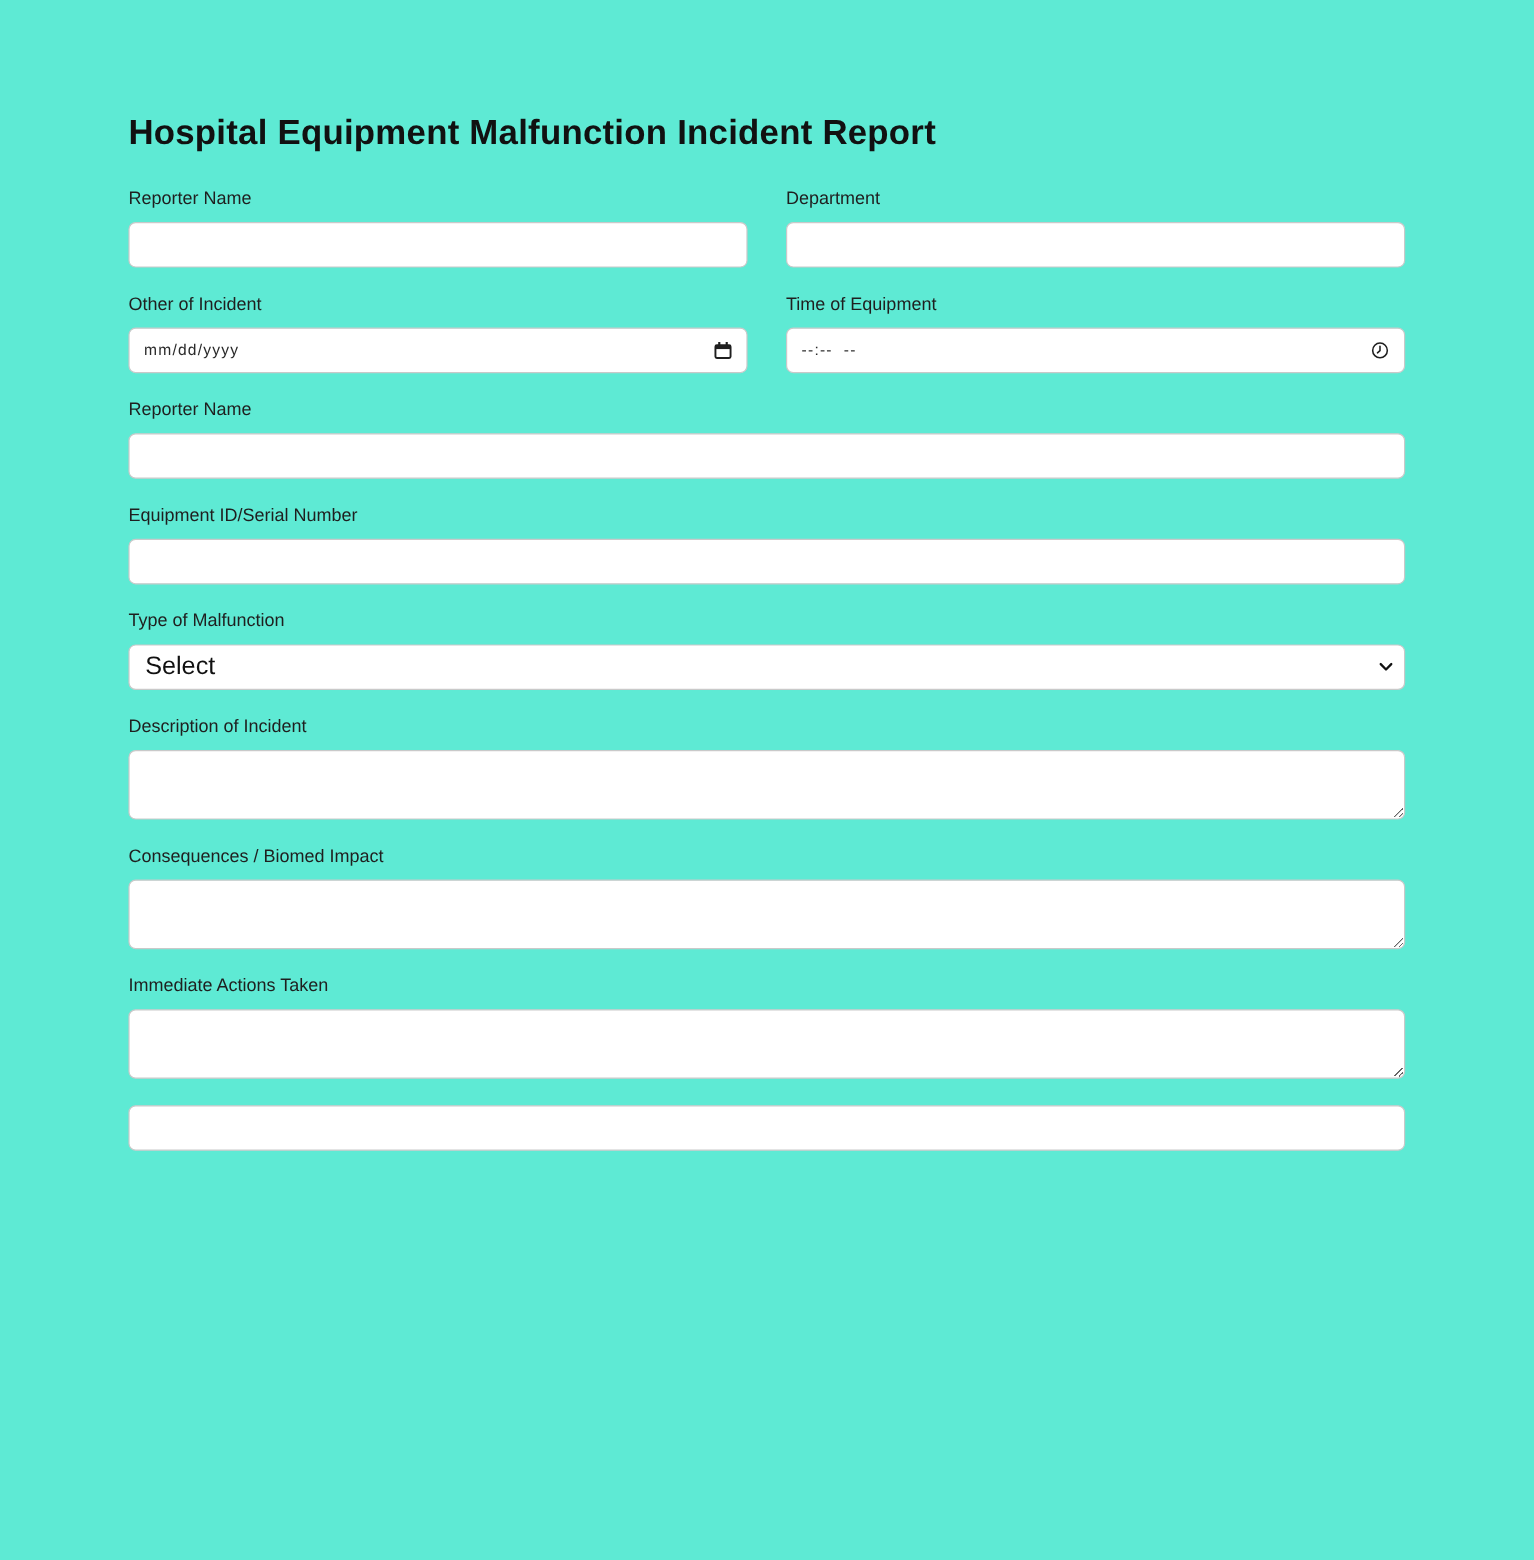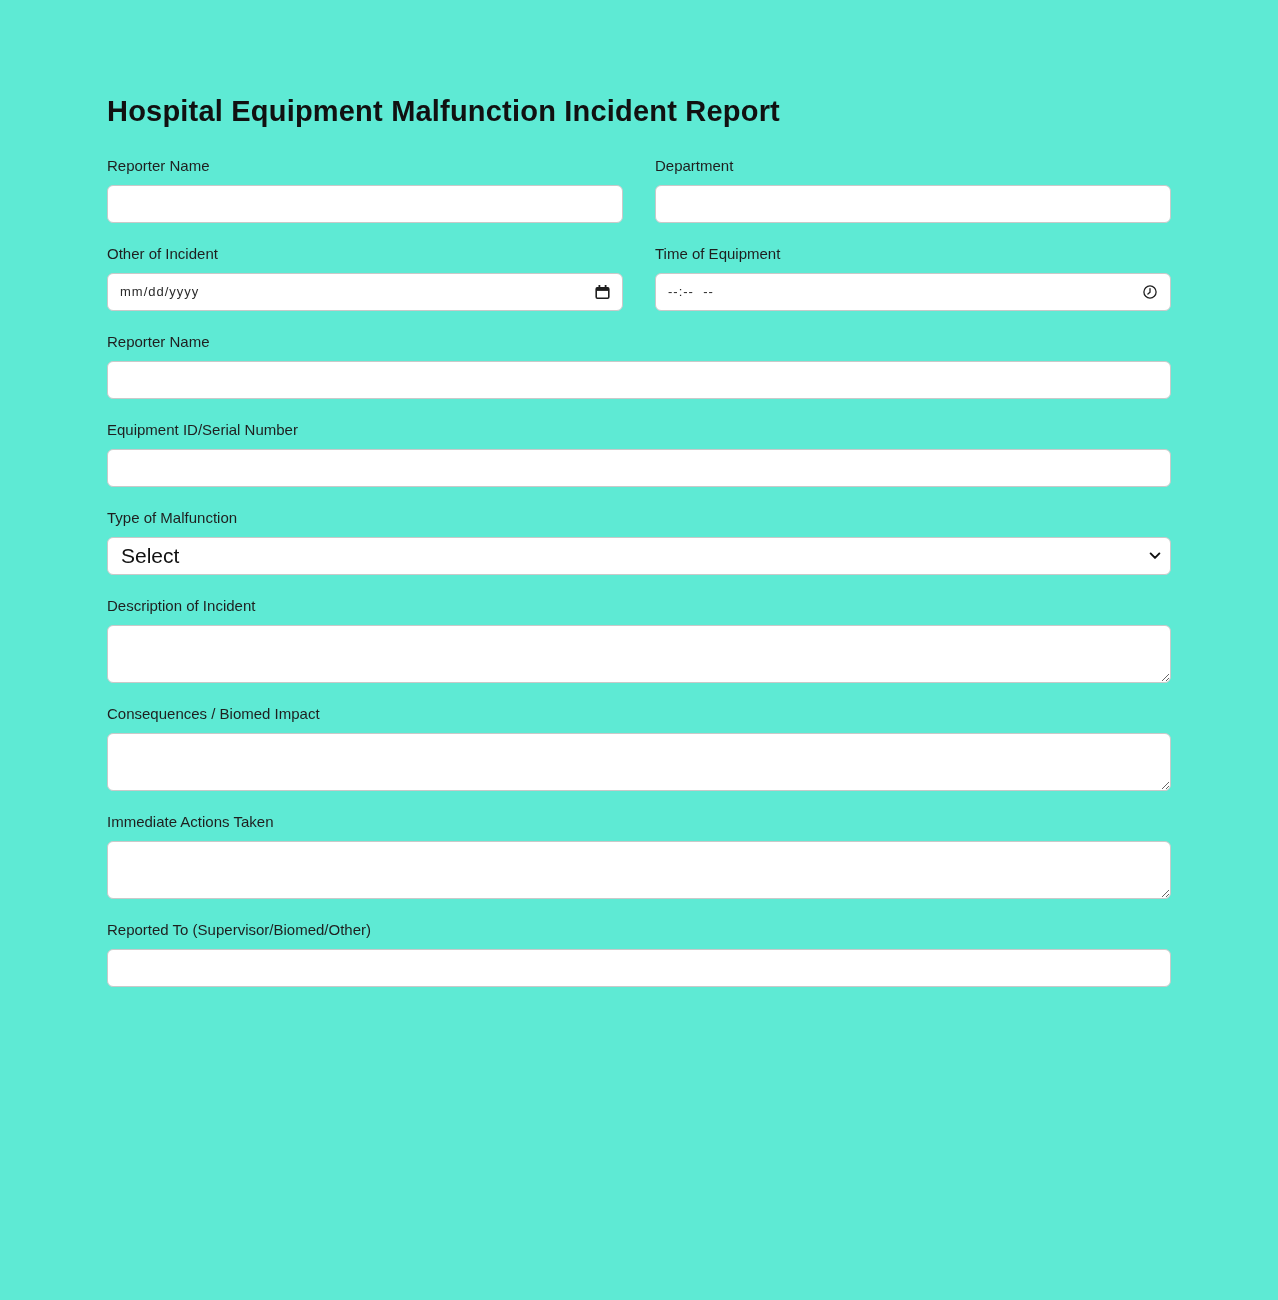--- a/index.html
+++ b/index.html
@@ -175,18 +175,17 @@
       <label>Consequences / Biomed Impact</label>
       <textarea style=""></textarea>
     </div>
 
     <div class="field">
       <label>Immediate Actions Taken</label>
       <textarea style=""></textarea>
     </div>
 
     <div class="field">
-      <label>Reported To (Supervisor/Biomed/Other)</label>
       <input type="text" value="" style="">
     </div>
 
   </div>
 </div>
 
 </body></html>

